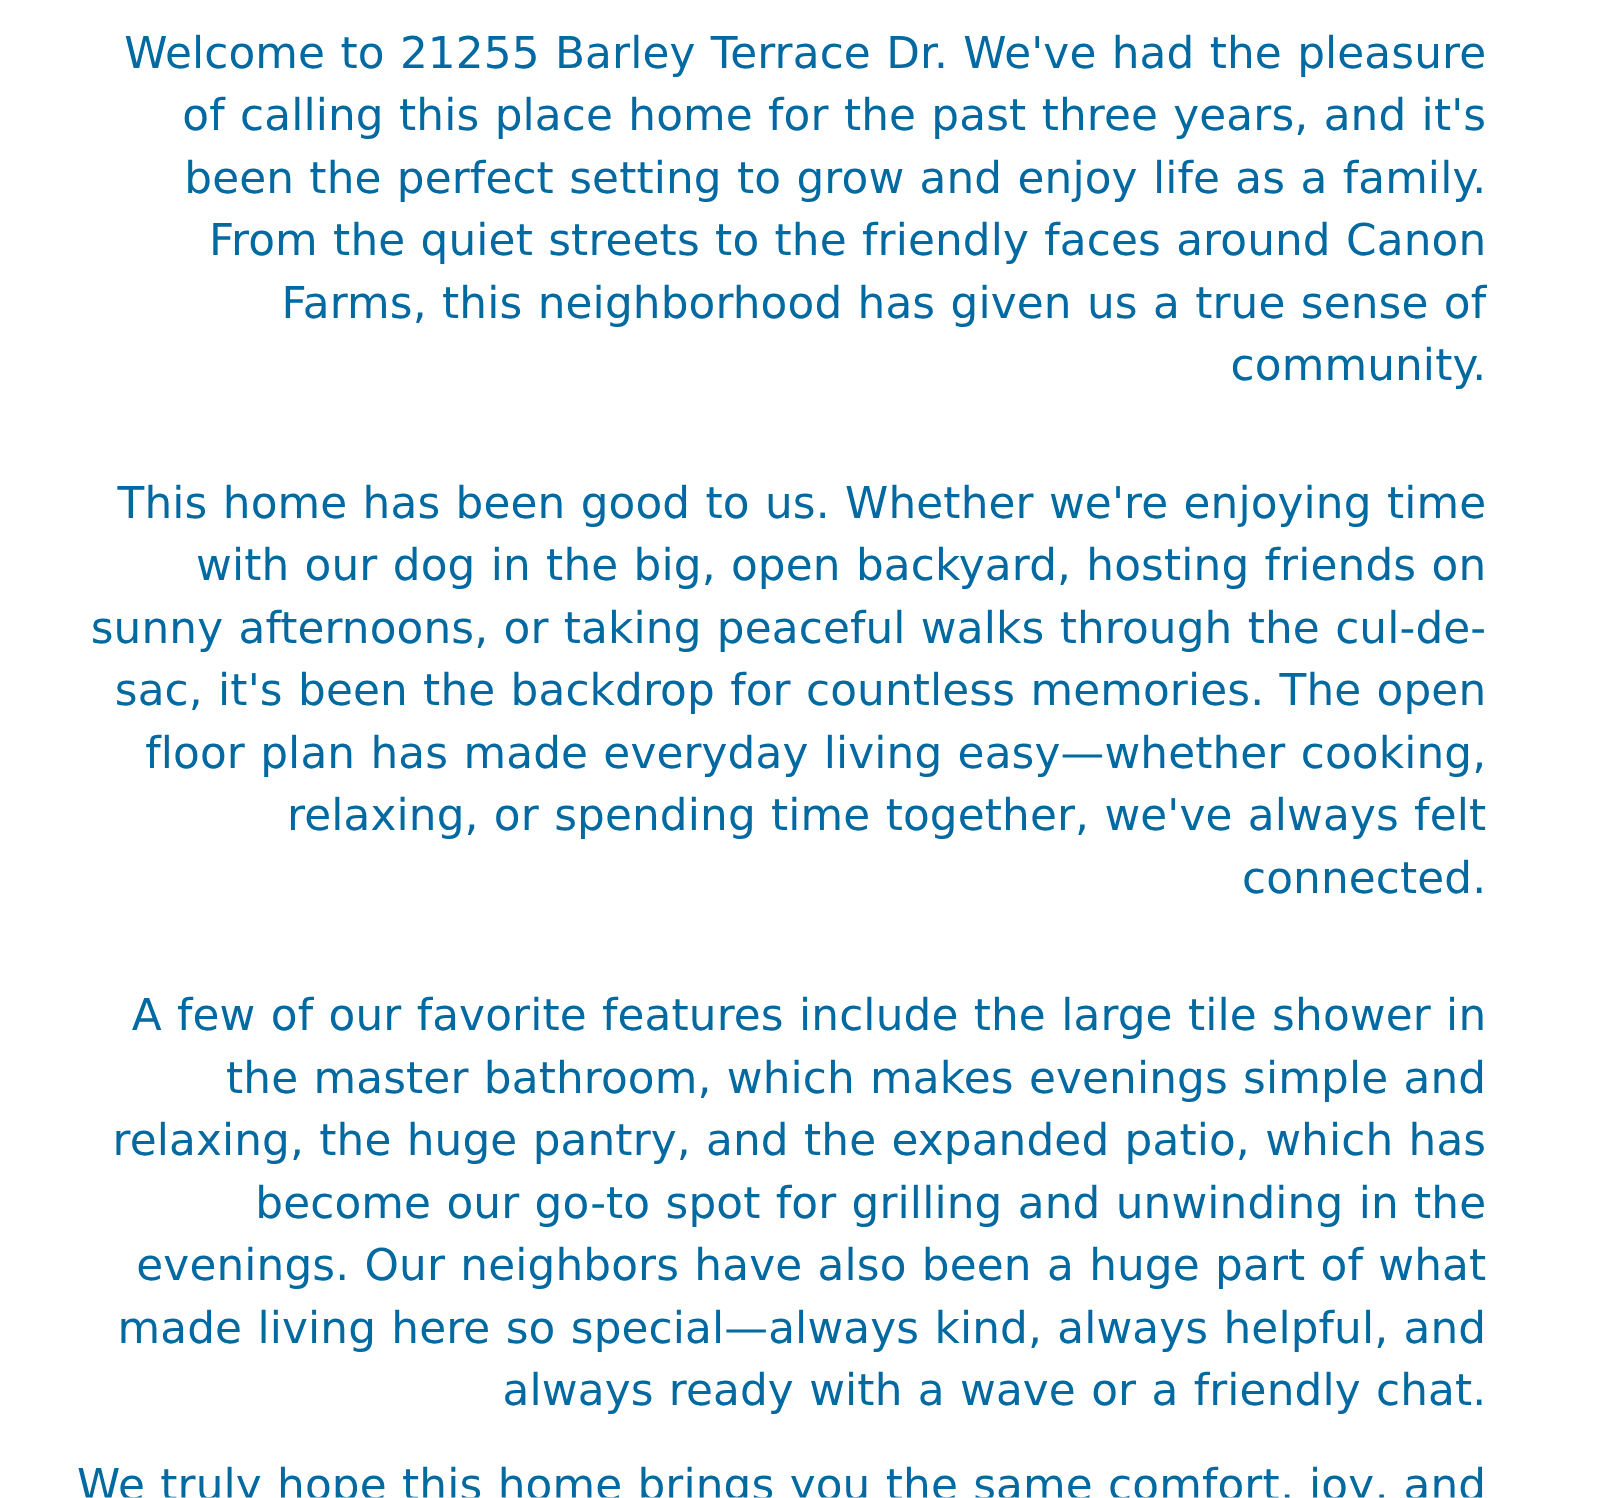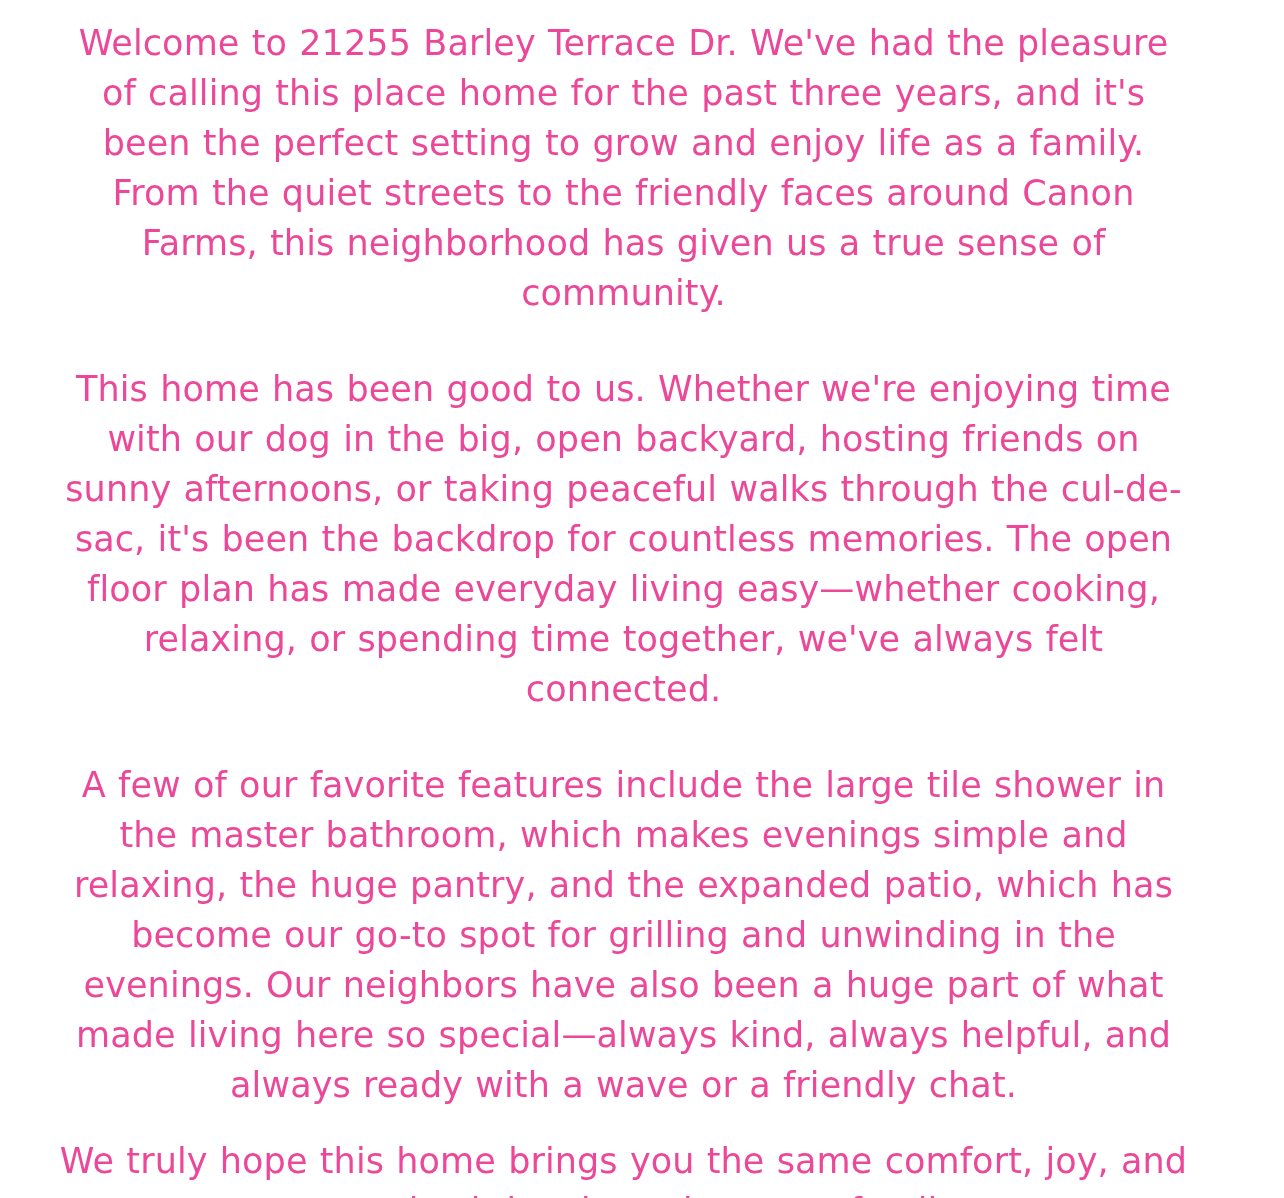--- a/index.html
+++ b/index.html
@@ -12,33 +12,33 @@
     height: 1198px;
     overflow: hidden;
     font-family: "DejaVu Sans", sans-serif;
   }
   .letter {
     box-sizing: border-box;
     width: 1284px;
     padding: 18px 95px 0 58px;
   }
   .para {
-    color: #ec4899;
+    color: #0369a1;
     font-family: "DejaVu Sans", sans-serif;
     font-size: 35px;
     line-height: 50px;
     font-weight: 500;
     letter-spacing: 0.1px;
     margin: 0 0 0 0;
-    text-align: center;
+    text-align: right;
     font-style: normal;
     word-spacing: 1px;
   }
   .para + .para {
-    margin-top: 46px;
+    margin-top: 60px;
   }
   .para.tight + .para.tight {
     margin-top: 26px;
   }
 </style>
 </head>
 <body>
 
 <div class="letter">
   <p class="para">Welcome to 21255 Barley Terrace Dr. We've had the pleasure of calling this place home for the past three years, and it's been the perfect setting to grow and enjoy life as a family. From the quiet streets to the friendly faces around Canon Farms, this neighborhood has given us a true sense of community.</p>

